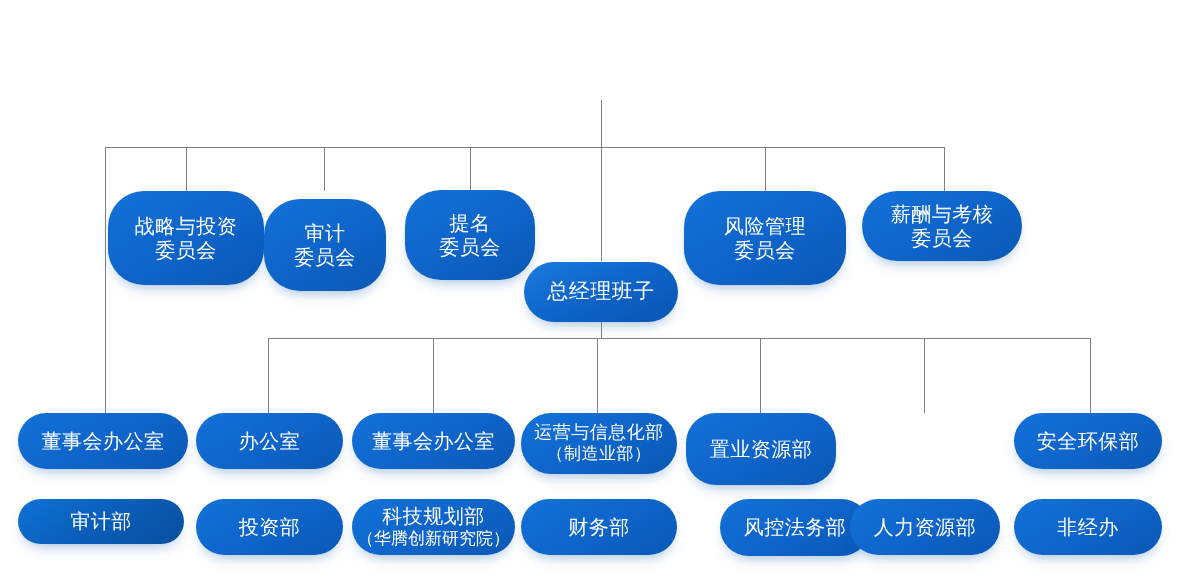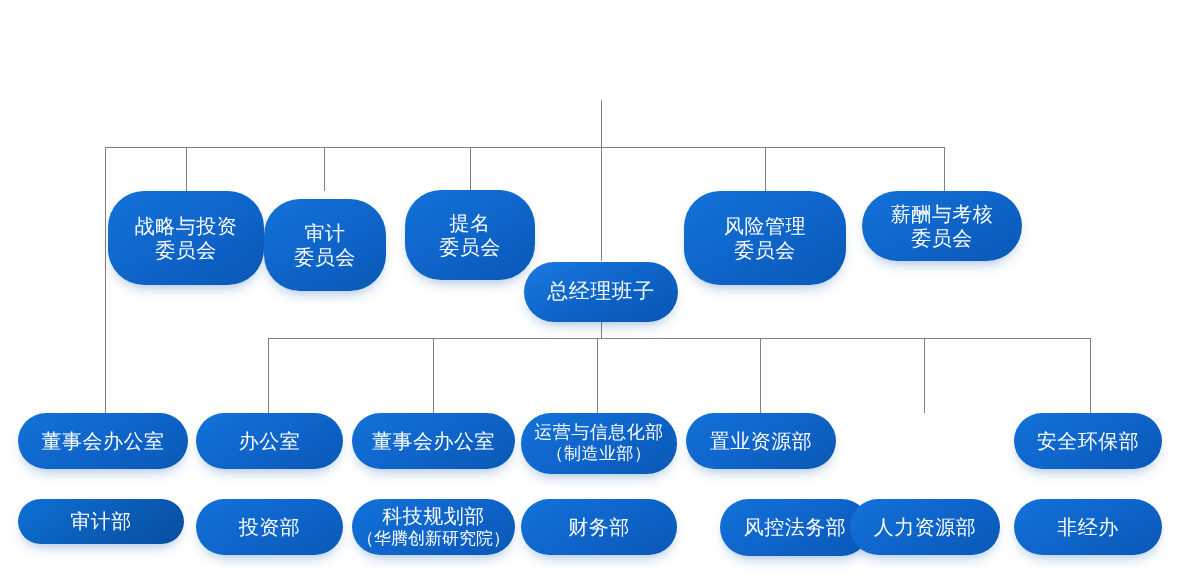--- a/index.html
+++ b/index.html
@@ -137,21 +137,21 @@
   <div class="node dept" style="left:196px; top:413px; width:147px; height:56px;">
     <span class="t1">办公室</span>
   </div>
   <div class="node dept" style="left:352px; top:413px; width:163px; height:56px;">
     <span class="t1">董事会办公室</span>
   </div>
   <div class="node dept" style="left:521px; top:413px; width:156px; height:61px;">
     <span class="t1" style="font-size:18px;">运营与信息化部</span>
     <span class="t2" style="font-size:17px;">（制造业部）</span>
   </div>
-  <div class="node dept" style="left:686px; top:413px; width:150px; height:56px;">
+  <div class="node dept" style="left:686px; top:413px; width:150px; height:72px;">
     <span class="t1">置业资源部</span>
   </div>
   <div class="node dept" style="left:1014px; top:413px; width:148px; height:56px;">
     <span class="t1">安全环保部</span>
   </div>
 
   <div class="node dept audit" style="left:18px; top:499px; width:166px; height:45px;">
     <span class="t1">审计部</span>
   </div>
   <div class="node dept" style="left:196px; top:499px; width:147px; height:56px;">

